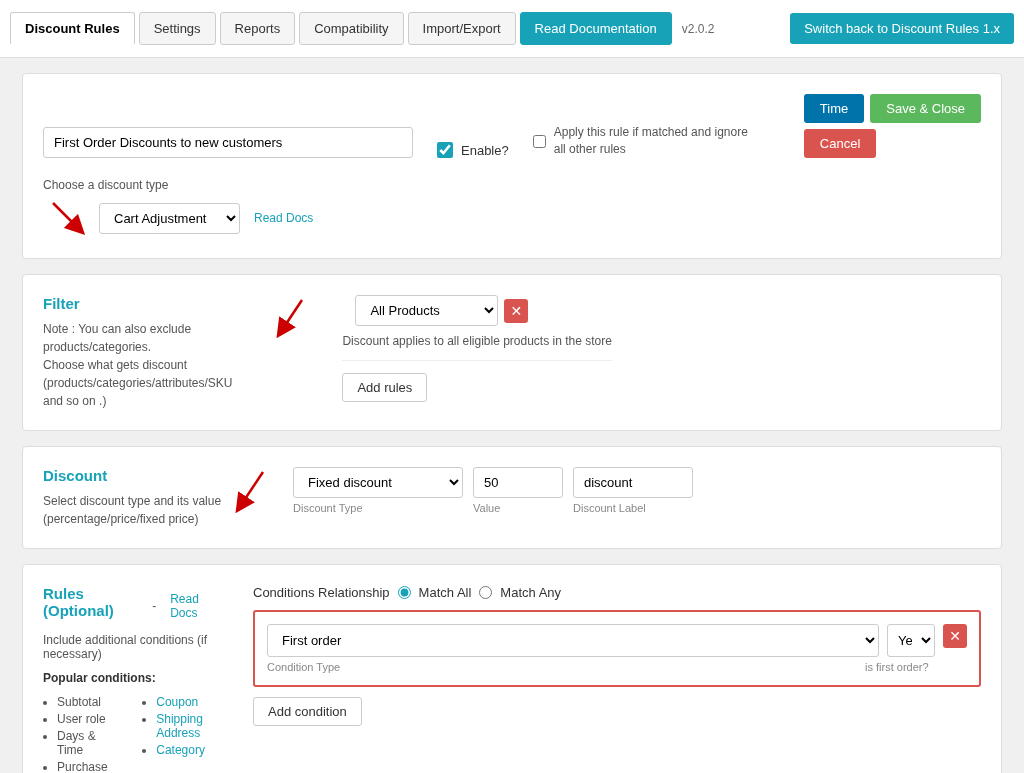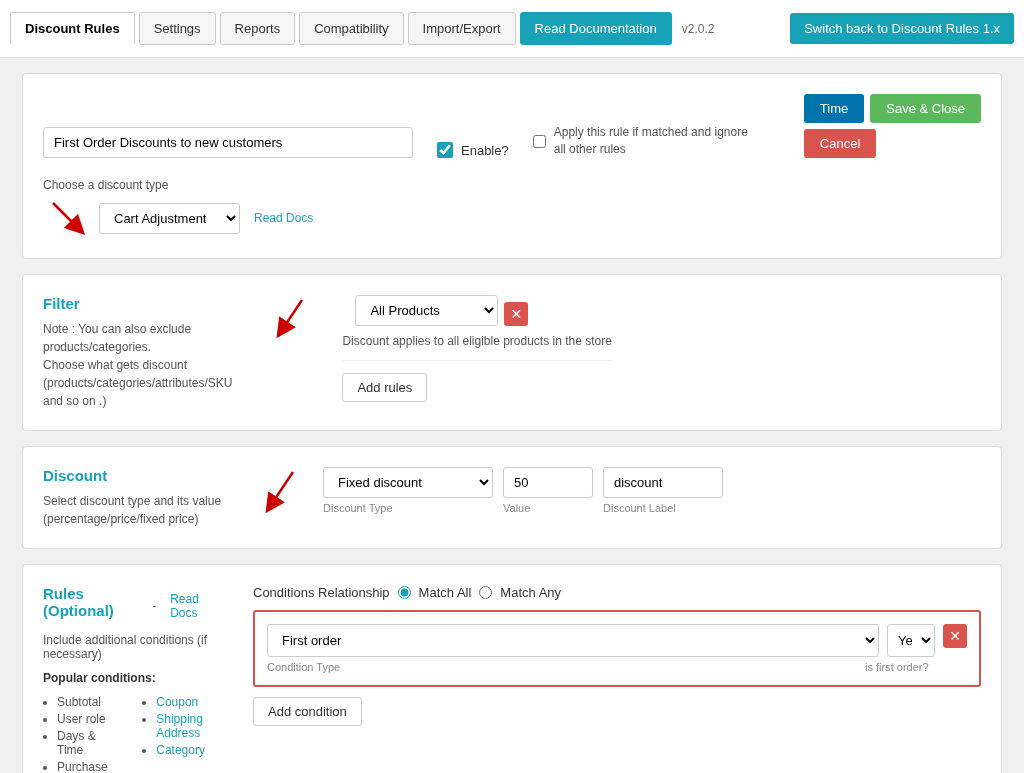--- a/index.html
+++ b/index.html
@@ -180,21 +180,21 @@
       font-weight: bold;
       margin-bottom: 8px;
     }
     .filter-desc {
       font-size: 12px;
       color: #555;
       line-height: 1.5;
     }
     .filter-select-row {
       display: flex;
-      align-items: flex-end;
+      align-items: center;
       gap: 6px;
       margin-bottom: 8px;
       padding-left: 13px;
     }
     .filter-hint {
       font-size: 12px;
       color: #555;
       margin-bottom: 12px;
       border-bottom: 1px solid #eee;
       padding-bottom: 12px;
@@ -218,21 +218,20 @@
       cursor: pointer;
       font-size: 14px;
       display: flex;
       align-items: center;
       justify-content: center;
     }
 
     
     .discount-layout {
       display: flex;
-      gap: 30px;
     }
     .discount-left {
       flex: 0 0 180px;
     }
     .discount-right {
       flex: 1;
     }
     .discount-inputs-row {
       display: flex;
       gap: 10px;

